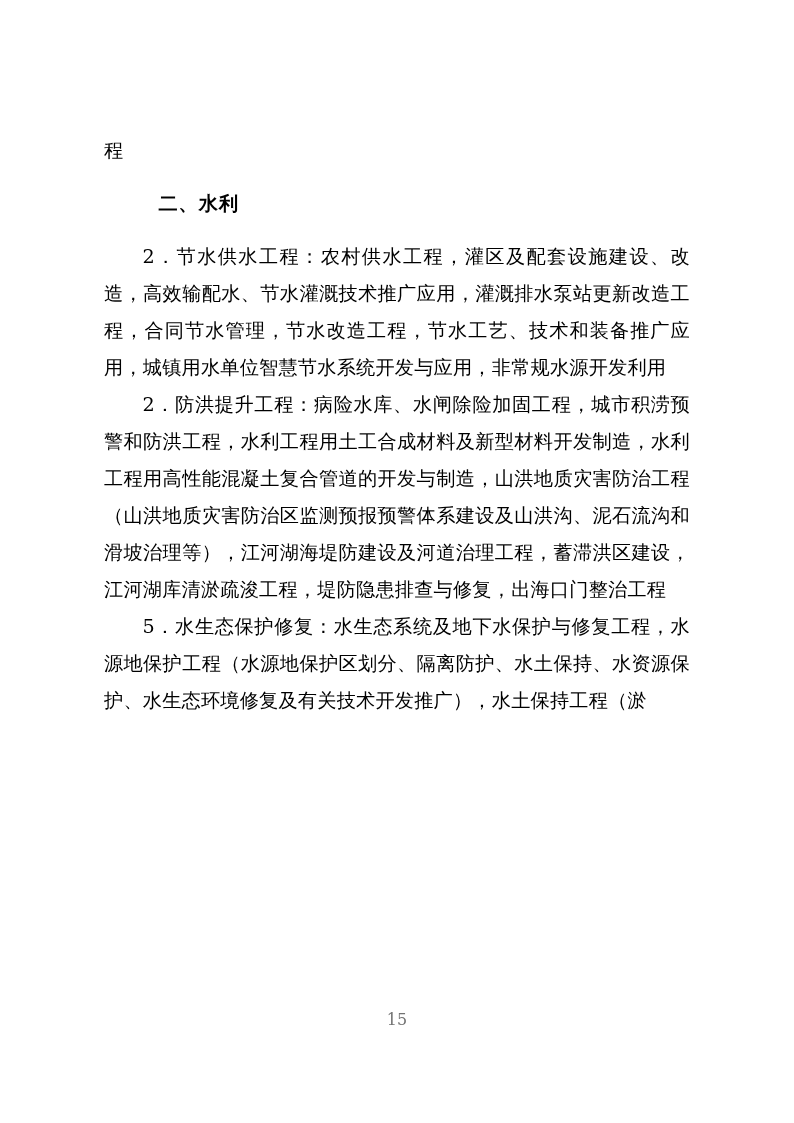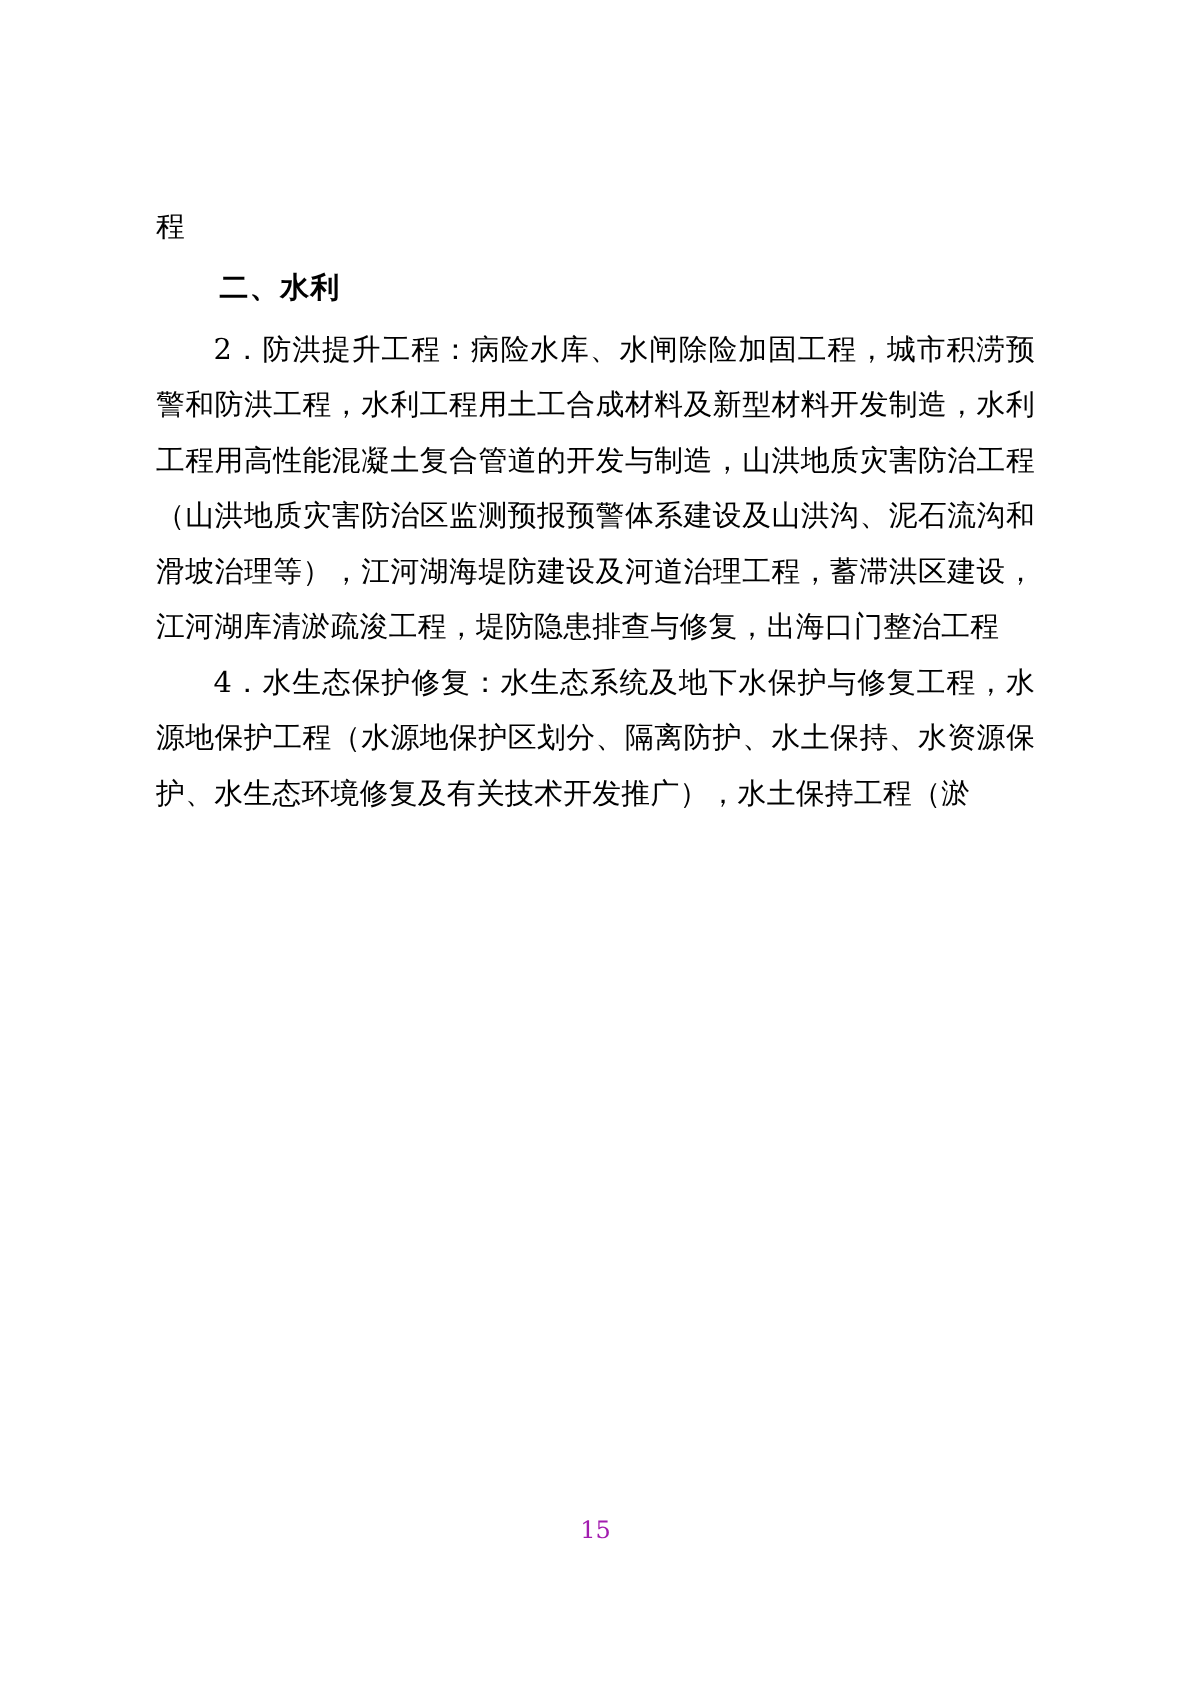--- a/index.html
+++ b/index.html
@@ -31,42 +31,43 @@
     letter-spacing: 0.2px;
   }
   .para {
     margin: 0;
     text-indent: 2em;
   }
   .para.cont {
     text-indent: 0;
   }
   .heading {
-    margin: 4px;
+    margin: 16px;
     text-indent: 2em;
     font-weight: bold;
     font-family: "DejaVu Sans", "Liberation Sans", sans-serif;
     font-size: 19.2px;
     letter-spacing: 1px;
   }
   .page-number {
     position: absolute;
     left: 0;
     right: 0;
     bottom: 94px;
     text-align: center;
     font-size: 16px;
     font-family: "DejaVu Serif", "Liberation Serif", serif;
-    color: #a21caf;
+    color: #737373;
   }
 </style>
 </head>
 <body>
 
 <div class="page">
   <div class="doc-body">
     <p class="para cont">程</p>
     <p class="heading">二、水利</p>
+    <p class="para">2．节水供水工程：农村供水工程，灌区及配套设施建设、改造，高效输配水、节水灌溉技术推广应用，灌溉排水泵站更新改造工程，合同节水管理，节水改造工程，节水工艺、技术和装备推广应用，城镇用水单位智慧节水系统开发与应用，非常规水源开发利用</p>
     <p class="para">2．防洪提升工程：病险水库、水闸除险加固工程，城市积涝预警和防洪工程，水利工程用土工合成材料及新型材料开发制造，水利工程用高性能混凝土复合管道的开发与制造，山洪地质灾害防治工程（山洪地质灾害防治区监测预报预警体系建设及山洪沟、泥石流沟和滑坡治理等），江河湖海堤防建设及河道治理工程，蓄滞洪区建设，江河湖库清淤疏浚工程，堤防隐患排查与修复，出海口门整治工程</p>
-    <p class="para">4．水生态保护修复：水生态系统及地下水保护与修复工程，水源地保护工程（水源地保护区划分、隔离防护、水土保持、水资源保护、水生态环境修复及有关技术开发推广），水土保持工程（淤</p>
+    <p class="para">5．水生态保护修复：水生态系统及地下水保护与修复工程，水源地保护工程（水源地保护区划分、隔离防护、水土保持、水资源保护、水生态环境修复及有关技术开发推广），水土保持工程（淤</p>
   </div>
   <div class="page-number">15</div>
 </div>
 
 </body></html>

